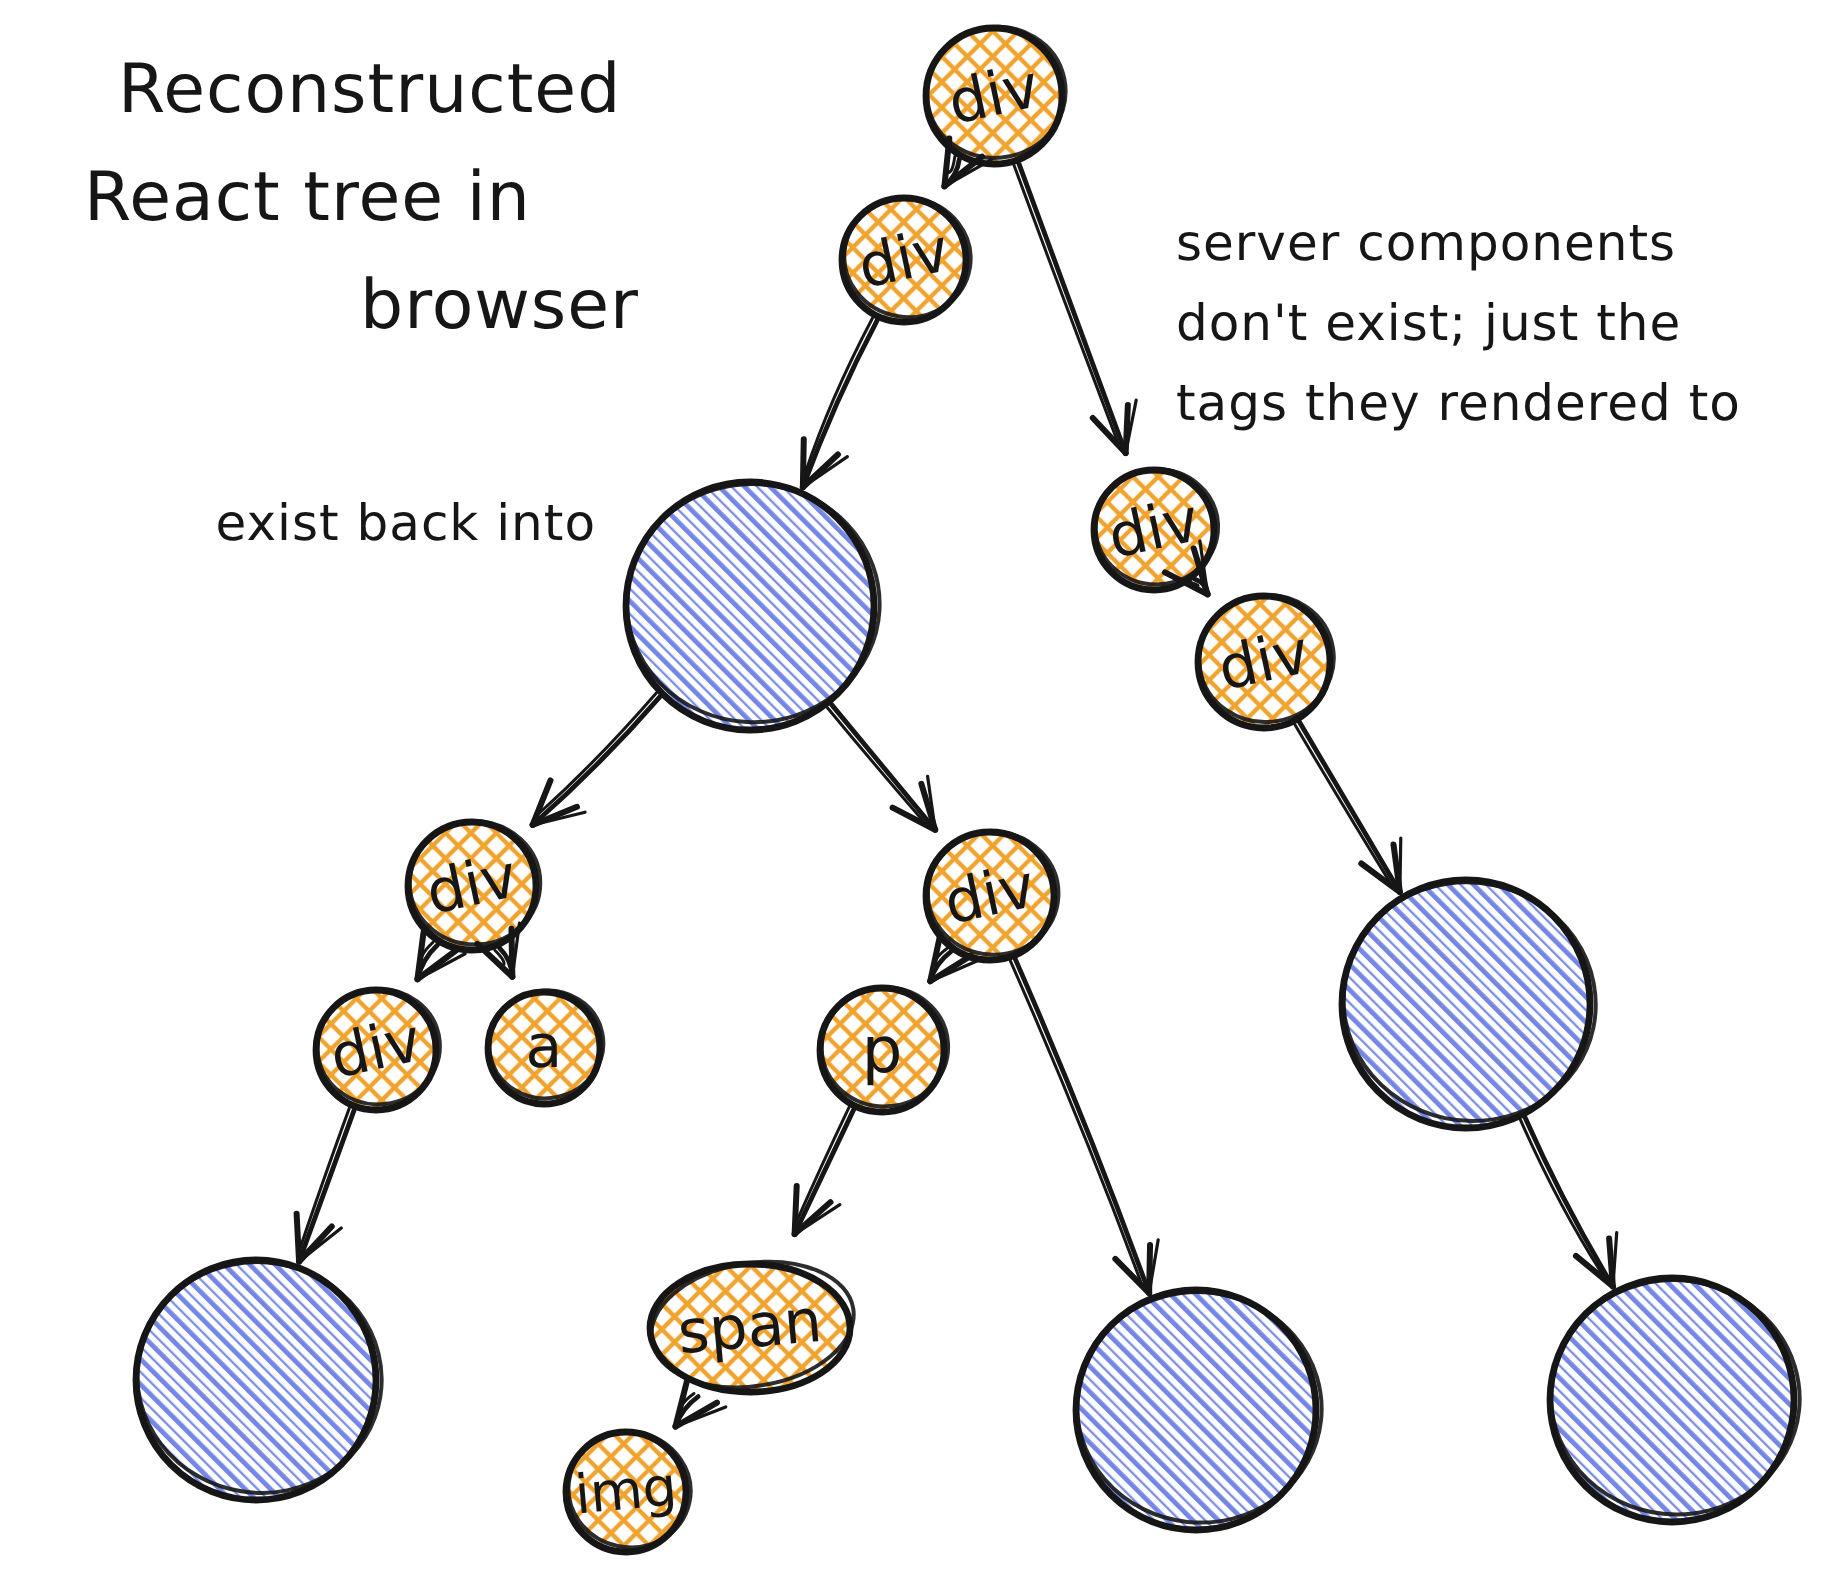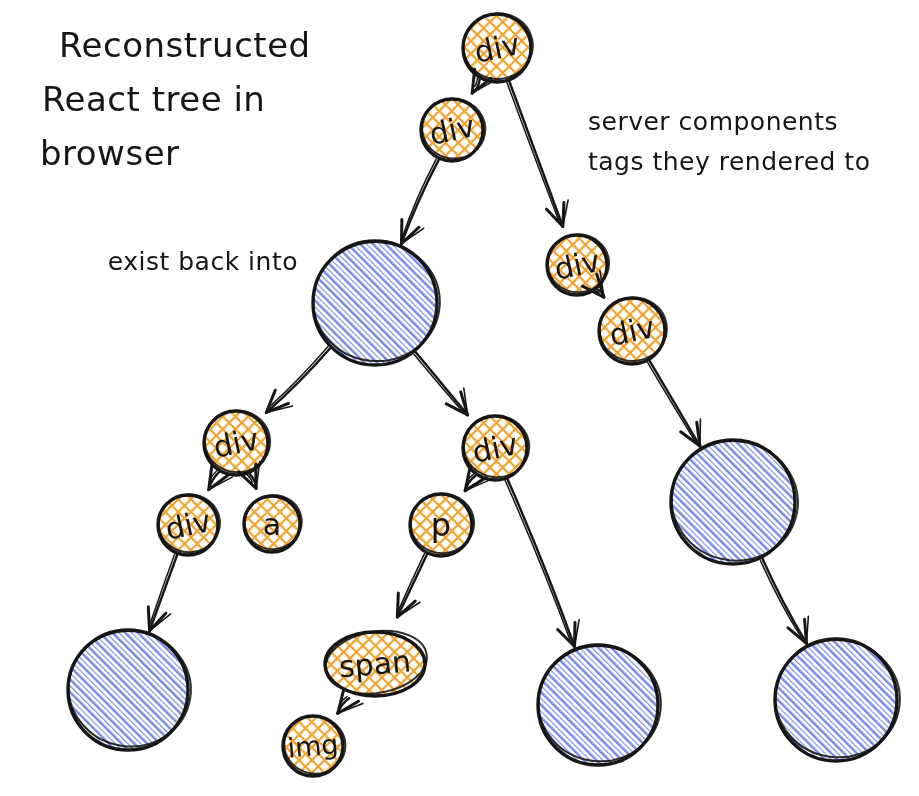--- a/index.html
+++ b/index.html
@@ -2,21 +2,21 @@
 <html><head>
 <meta charset="utf-8">
 <style>
   html,body{margin:0;padding:0;background:#ffffff;}
   .canvas{position:relative;width:919px;height:796px;background:#ffffff;overflow:hidden;
           font-family:"DejaVu Sans", sans-serif;color:#161616;}
   .hand{letter-spacing:0.5px;}
   .title{position:absolute;left:40px;top:18px;font-size:34px;line-height:54px;font-weight:500;}
   .title .l0{margin-left:19px;}
   .title .l1{margin-left:2px;}
-  .title .l2{}
+  .title .l2{margin-left:140px;}
   .note{position:absolute;font-size:25px;line-height:40px;font-weight:400;}
   .note-server{left:588px;top:102px;text-align:left;width:320px;}
   .note-client{left:6px;top:242px;width:292px;text-align:right;}
   svg{position:absolute;left:0;top:0;}
   .nodelabel{font-family:"DejaVu Sans", sans-serif;fill:#161616;}
 </style>
 </head>
 <body>
 
 <div class="canvas">
@@ -219,20 +219,21 @@
   </svg>
 
   <div class="title hand">
     <div class="l0">Reconstructed</div>
     <div class="l1">React tree in</div>
     <div class="l2">browser</div>
   </div>
 
   <div class="note note-server hand">
     <div>server components</div>
+    <div>don't exist; just the</div>
     <div>tags they rendered to</div>
   </div>
 
   <div class="note note-client hand">
     <div>exist back into</div>
   </div>
 
 </div>
 
 </body></html>

